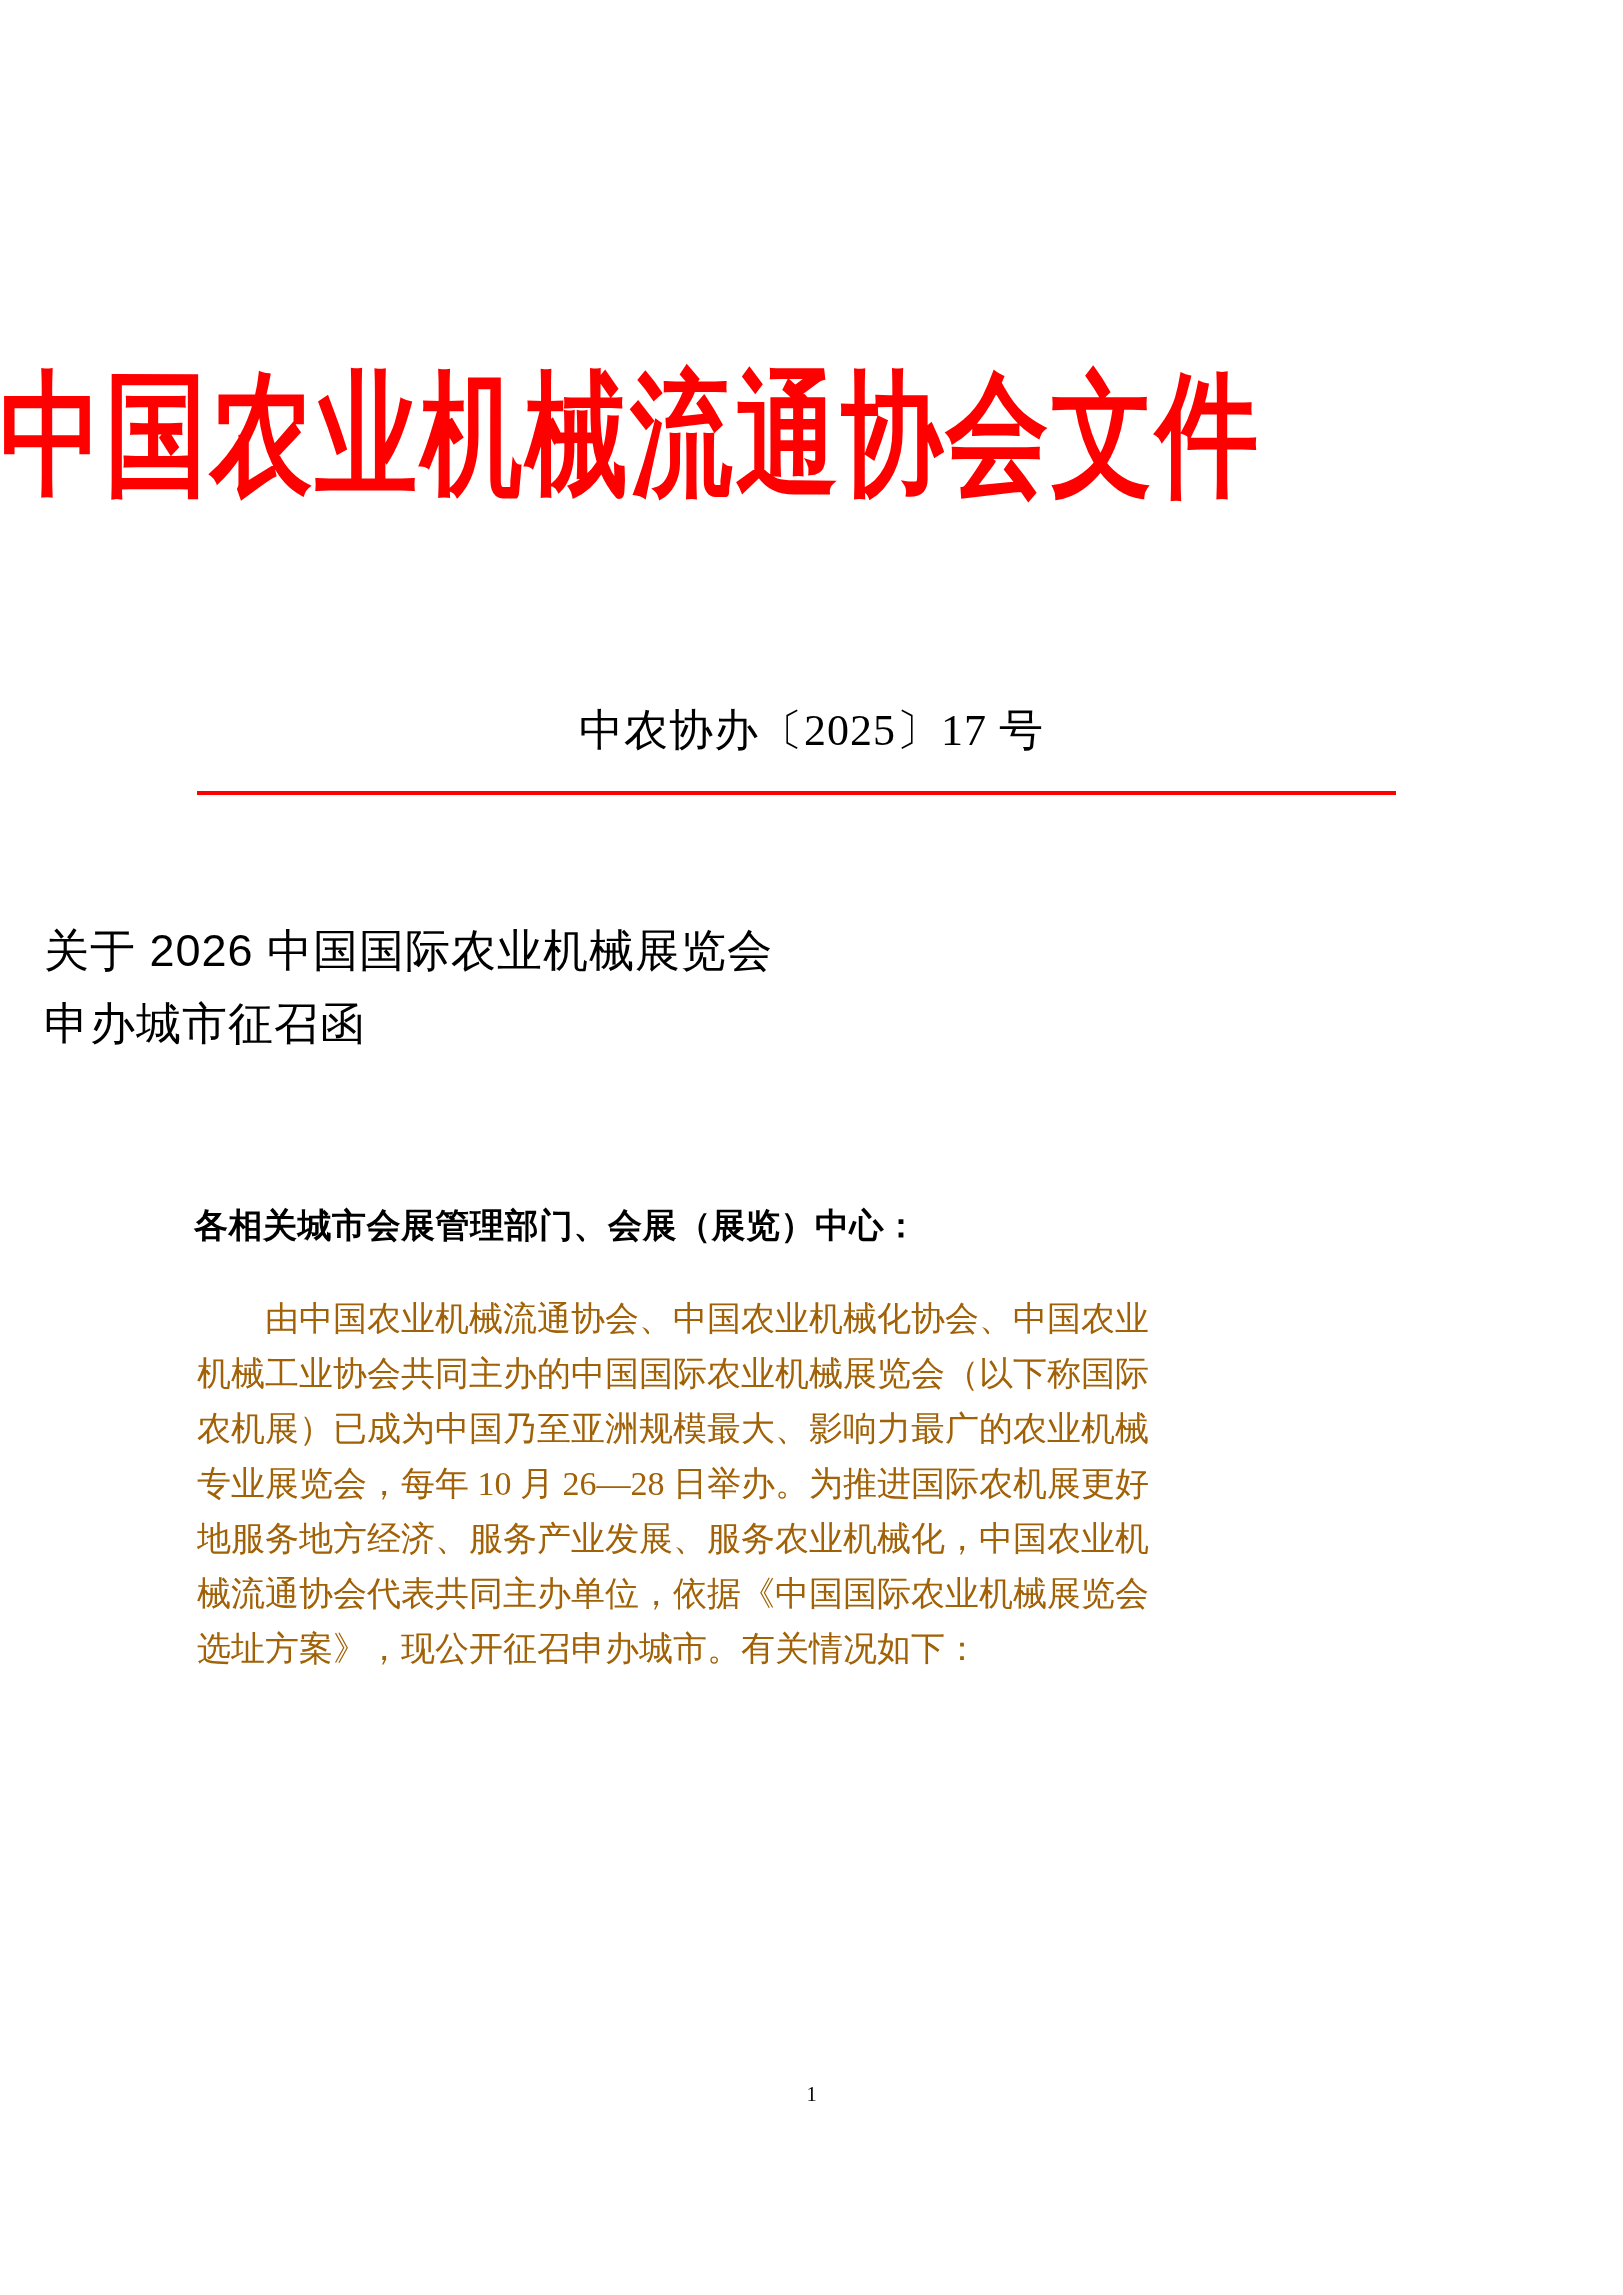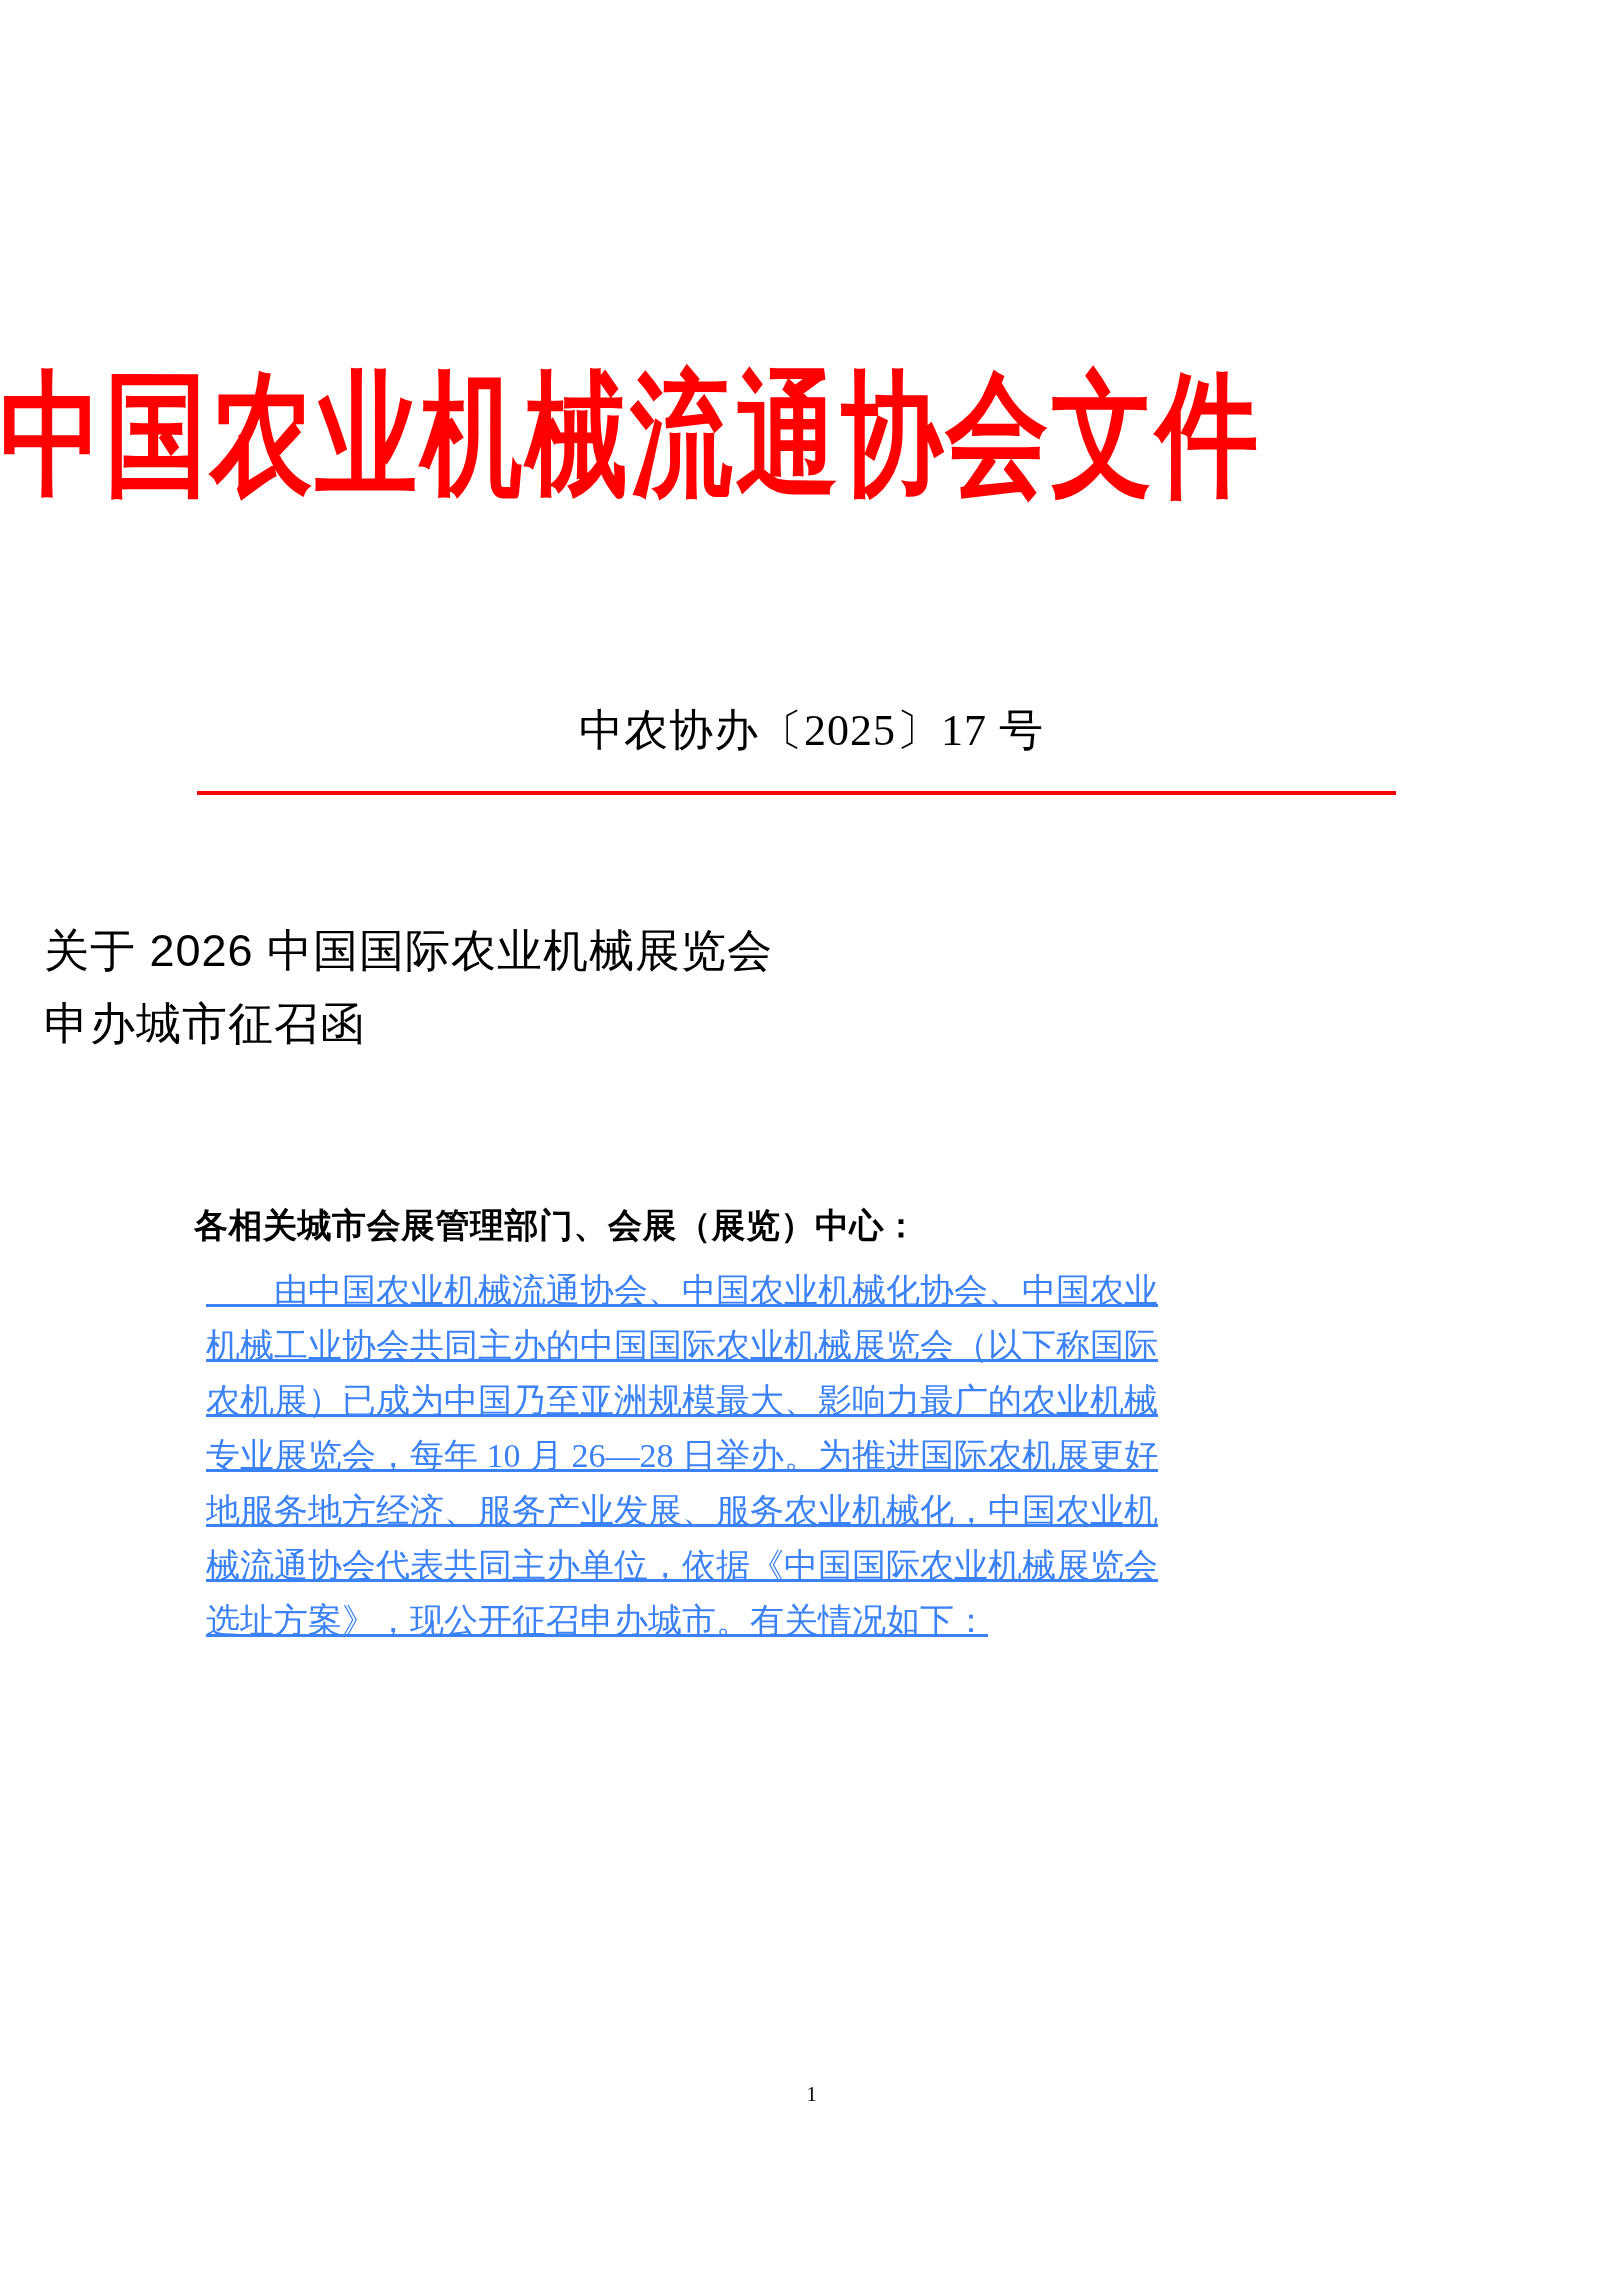--- a/index.html
+++ b/index.html
@@ -87,31 +87,30 @@
     top: 1209px;
     width: 1227px;
   }
   .salutation {
     font-family: "Liberation Serif", "DejaVu Serif", serif;
     font-size: 34px;
     font-weight: bold;
     line-height: 1.0;
     color: #000000;
     letter-spacing: 0.5px;
-    margin: 0 0 20px 0;
+    margin: 0 0 48px 0;
   }
   .para {
     font-family: "Liberation Serif", "DejaVu Serif", serif;
     font-size: 34px;
     line-height: 1.62;
-    color: #3b82f6;
-    margin: 12px;
+    color: #a16207;
+    margin: 3px;
     text-align: justify;
     text-justify: inter-ideograph;
-    text-decoration: underline;
   }
   .para .ln {
     display: block;
     white-space: nowrap;
   }
   .para.bold {
     font-weight: bold;
   }
   .para + .para {
     margin-top: 4.1px;

